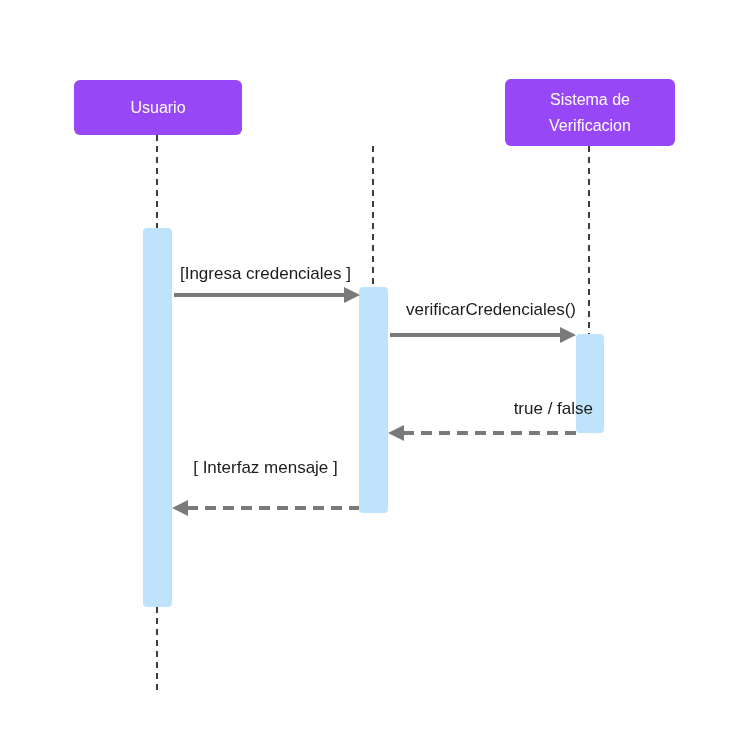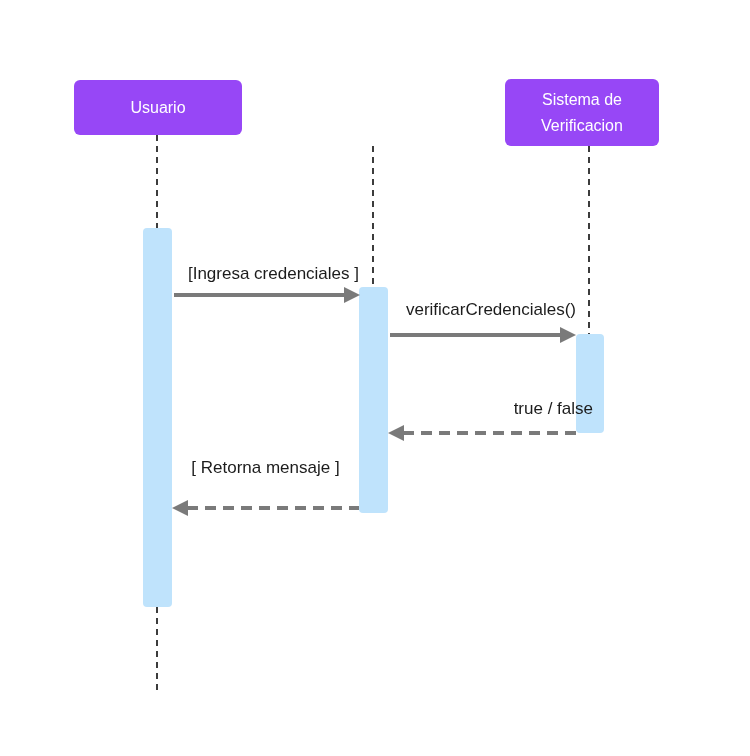--- a/index.html
+++ b/index.html
@@ -34,21 +34,21 @@
     text-align: center;
   }
   .actor-label {
     color: var(--actor-text);
     font-size: 16px;
     line-height: 26px;
     white-space: pre-line;
   }
   .actor-usuario  { left: 74px;  top: 80px; width: 168px; height: 55px; }
   .actor-interfaz { left: 290px; top: 79px; width: 168px; height: 67px; }
-  .actor-sistema  { left: 505px; top: 79px; width: 154px; height: 67px; }
+  .actor-sistema  { left: 505px; top: 79px; width: 170px; height: 67px; }
   
   .lifeline {
     position: absolute;
     width: 2px;
     background: repeating-linear-gradient(180deg,
       var(--lifeline) 0 6px, transparent 6px 11px);
   }
   .lifeline-usuario-upper { left: 156px; top: 135px; height: 93px; }
   .lifeline-usuario-lower { left: 156px; top: 607px; height: 83px; }
   .lifeline-interfaz      { left: 372px; top: 146px; height: 141px; }
@@ -84,21 +84,21 @@
   .arrowhead {
     position: absolute;
     width: 0;
     height: 0;
     border-top: 8px solid transparent;
     border-bottom: 8px solid transparent;
   }
   .arrowhead-right { border-left: 16px solid var(--arrow); }
   .arrowhead-left  { border-right: 16px solid var(--arrow); }
 
-  .m1-label { left: 180px; top: 264px; width: 187px; }
+  .m1-label { left: 172px; top: 264px; width: 187px; }
   .m1-line  { left: 174px; top: 293px; width: 172px; }
   .m1-head  { left: 344px; top: 287px; }
 
   .m2-label { left: 388px; top: 300px; width: 206px; }
   .m2-line  { left: 390px; top: 333px; width: 172px; }
   .m2-head  { left: 560px; top: 327px; }
 
   .m3-label { left: 388px; top: 399px; width: 205px; text-align: right; }
   .m3-line  { left: 403px; top: 431px; width: 173px; }
   .m3-head  { left: 388px; top: 425px; }
@@ -134,17 +134,17 @@
   <div class="arrowhead arrowhead-right m1-head"></div>
 
   <span class="msg-label m2-label">verificarCredenciales()</span>
   <div class="msg-line-solid m2-line"></div>
   <div class="arrowhead arrowhead-right m2-head"></div>
 
   <span class="msg-label m3-label">true / false</span>
   <div class="msg-line-dashed m3-line"></div>
   <div class="arrowhead arrowhead-left m3-head"></div>
 
-  <span class="msg-label m4-label">[ Retorna mensaje ]</span>
+  <span class="msg-label m4-label">[ Interfaz mensaje ]</span>
   <div class="msg-line-dashed m4-line"></div>
   <div class="arrowhead arrowhead-left m4-head"></div>
 
 </div>
 
 </body></html>

